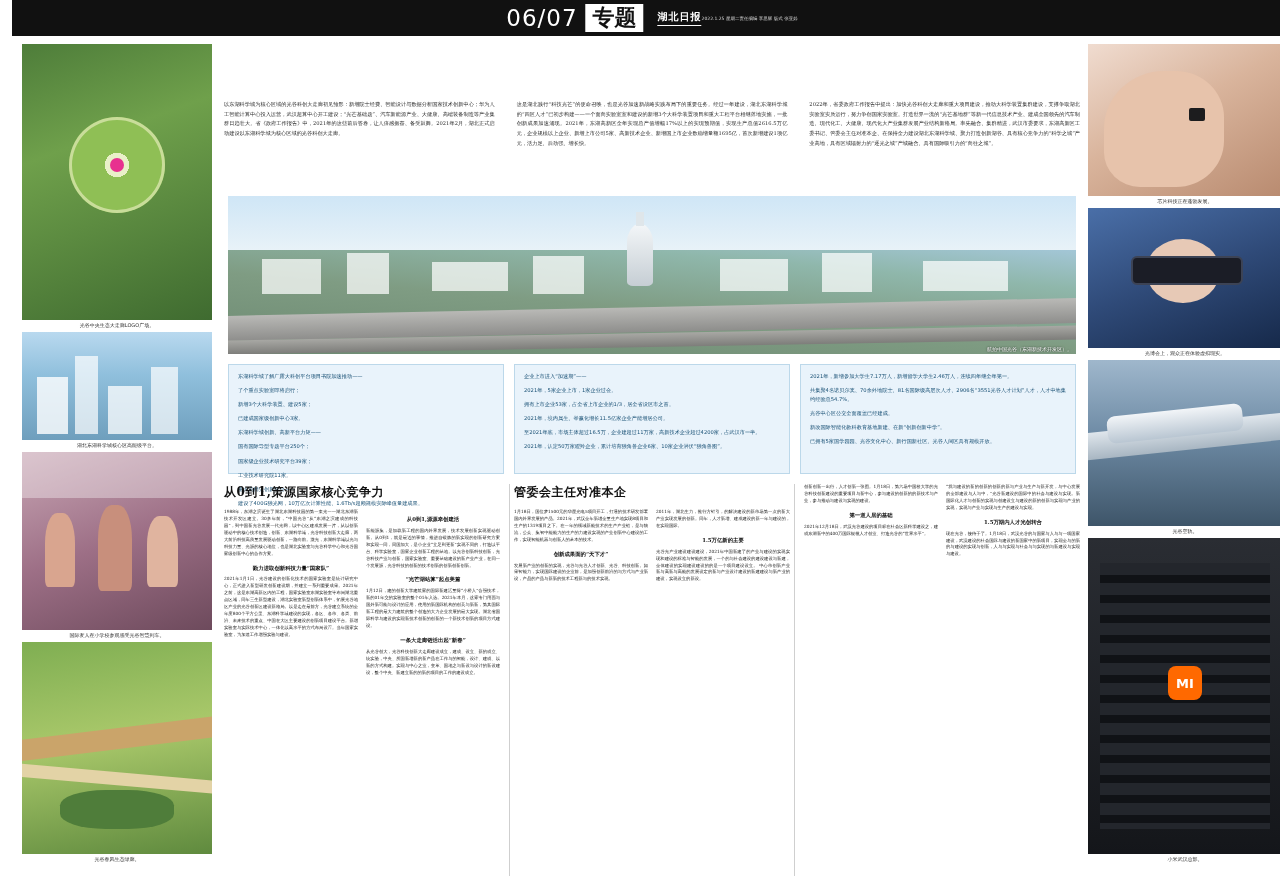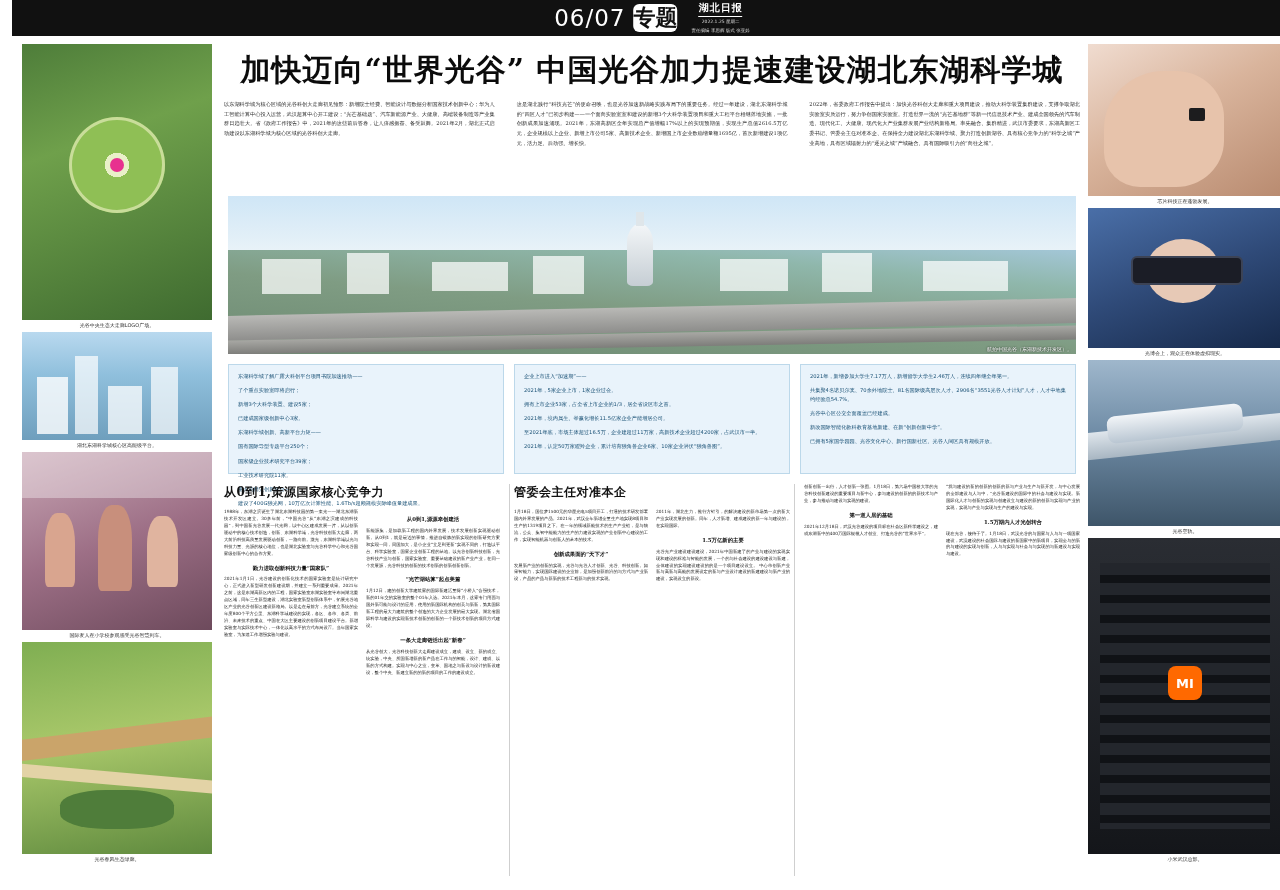--- a/index.html
+++ b/index.html
@@ -4,22 +4,22 @@
 <style>
   html,body{margin:0;padding:0;background:#ffffff;}
   body{width:1280px;height:890px;font-family:"DejaVu Sans","Liberation Sans",sans-serif;overflow:hidden;}
   .page{position:relative;width:1280px;height:890px;background:#ffffff;margin-left:12px;}
 
   
   .masthead{position:absolute;left:0;top:0;width:1280px;height:40px;background:#ffffff;}
   .mast-black{position:absolute;left:0;top:0;width:1280px;height:36px;background:#111111;}
   .mast-center{position:absolute;left:50%;top:0;transform:translateX(-50%);height:36px;display:flex;align-items:center;gap:8px;}
   .mast-pages{color:#ffffff;font-size:23px;letter-spacing:1px;font-family:"DejaVu Sans",sans-serif;}
-  .mast-topic{background:#ffffff;color:#111111;font-size:22px;font-weight:bold;padding:1px 0;line-height:1.15;border-radius:6px;}
-  .mast-logo{display:flex;flex-direction:column;align-items:center;justify-content:center;margin-left:6px;}
+  .mast-topic{background:#ffffff;color:#111111;font-size:22px;font-weight:bold;padding:1px 7px;line-height:1.15;}
+  .mast-logo{display:flex;flex-direction:row;align-items:center;justify-content:center;margin-left:6px;}
   .mast-logo-title{color:#ffffff;font-size:10px;font-weight:bold;letter-spacing:1px;border-bottom:1px solid #fff;padding-bottom:1px;}
   .mast-logo-sub{color:#dddddd;font-size:4.5px;margin-top:2px;line-height:1.5;text-align:center;}
 
   
   .photo{position:absolute;overflow:hidden;}
   .cap{position:absolute;font-size:5px;color:#333;text-align:center;width:100%;}
 
   .ph-aerial1{background:linear-gradient(160deg,#4e7d3a 0%,#6fa04b 35%,#3f6b30 100%);}
   .ph-city{background:linear-gradient(180deg,#b9d9ef 0%,#8fbfdc 40%,#6f9fbd 100%);}
   .ph-metro{background:linear-gradient(160deg,#c8a6b4 0%,#9d6f86 50%,#6d4a5c 100%);}
@@ -137,23 +137,20 @@
     <div class="rail-car"></div>
   </div>
   <div class="cap" style="left:1076px;top:528px;width:194px;">光谷空轨。</div>
 
   <div class="photo ph-xiaomi" style="left:1076px;top:538px;width:194px;height:316px;">
     <div style="position:absolute;left:6%;top:8%;width:88%;height:84%;background:repeating-linear-gradient(180deg,#23262c 0 12px,#101216 12px 20px);"></div>
     <div class="mi-logo">MI</div>
   </div>
   <div class="cap" style="left:1076px;top:856px;width:194px;">小米武汉总部。</div>
 
-  <div class="headline-box">
-    <h1 class="headline">加快迈向“世界光谷” 中国光谷加力提速建设湖北东湖科学城</h1>
-  </div>
 
   <div class="lead">
     <div class="lead-col">以东湖科学城为核心区域的光谷科创大走廊初见雏形：新增院士经费、智能设计与数据分析国家技术创新中心；华为人工智能计算中心投入运营，武汉超算中心开工建设；“光芒基础题”、汽车新能源产业、大健康、高端装备制造等产业集群日趋壮大。省《政府工作报告》中，2021年的这些前后答卷，让人倍感振奋、备受鼓舞。2021年2月，湖北正式启动建设以东湖科学城为核心区域的光谷科创大走廊。</div>
     <div class="lead-col">这是湖北践行“科技光芒”的使命召唤，也是光谷加速新战略实践布局下的重要任务。经过一年建设，湖北东湖科学城的“四区人才”已初步构建——一个面向实验室室和建设的新增3个大科学装置项目和重大工程平台相继落地实施，一批创新成果加速涌现。2021年，东湖高新区全年实现总产值增幅17%以上的实现预期值，实现生产总值2616.5万亿元，企业规模以上企业、新增上市公司5家、高新技术企业、新增国上市企业数稳增量额1695亿，首次新增建设1项亿元，活力足、后劲强、增长快。</div>
     <div class="lead-col">2022年，省委政府工作报告中提出：加快光谷科创大走廊和重大项目建设，推动大科学装置集群建设，支撑争取湖北实验室实质运行，努力争创国家实验室。打造世界一流的“光芒基地群”等新一代信息技术产业、建成全国领先的汽车制造、现代化工、大健康、现代化大产业集群发展产业结构新格局。率先融合、集群精进，武汉市委要求，东湖高新区工委书记、管委会主任对准本企、在保持全力建设湖北东湖科学城、聚力打造创新湖谷、具有核心竞争力的“科学之城”产业高地，具有区域辐射力的“逐光之城”产城融合、具有国际吸引力的“向往之城”。</div>
   </div>
 
   <div class="hero">
     <div class="hero-sky"></div>
     <div class="hero-bldg" style="left:4%;top:40%;width:7%;height:22%;"></div>

